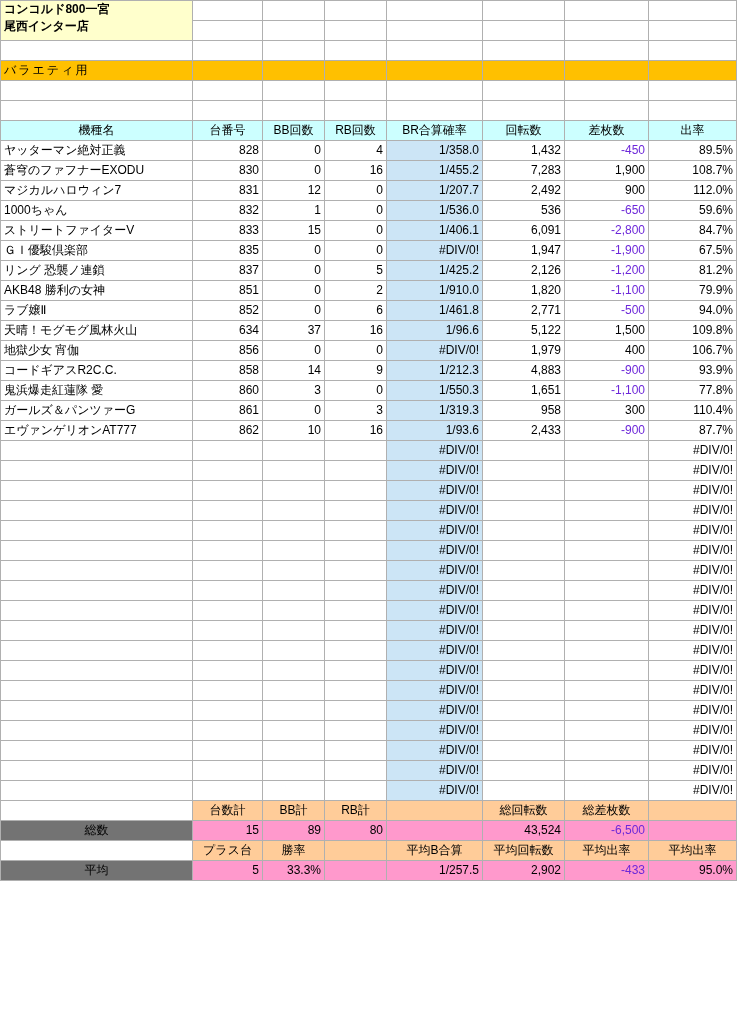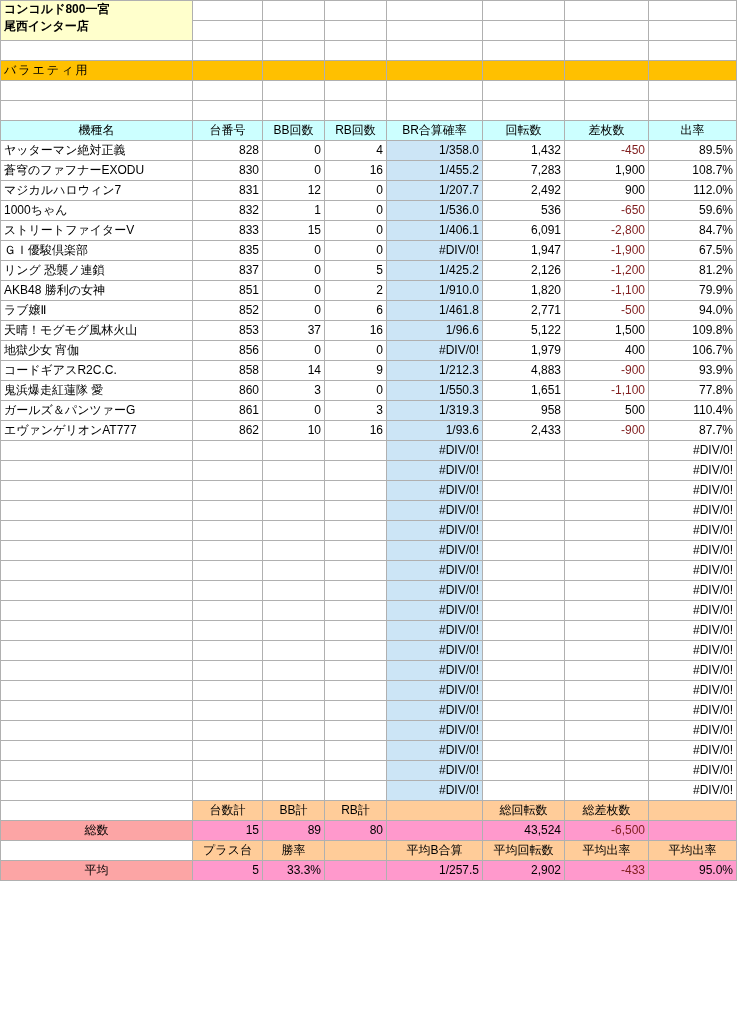--- a/index.html
+++ b/index.html
@@ -61,26 +61,26 @@
     margin-left: 27px;
   }
   .orange { background: #ffc000; }
   .spacer-row td { height: 11px; }
   .hdr {
     background: #ccffff;
     text-align: center;
     font-weight: normal;
   }
   .num { text-align: right; }
-  .neg { color: #7f1d1d; }
+  .neg { color: #6d28d9; }
   .bluec { background: #cce5f6; text-align: right; margin-left: 44px; }
   .bluediv { background: #cce5f6; text-align: right; }
   .white { background: #ffffff; }
   .peach { background: #ffcc99; text-align: center; margin-left: 19px; }
-  .pink { background: #fca5a5; text-align: center; font-weight: normal; }
+  .pink { background: #737373; text-align: center; font-weight: normal; }
   .pinkn { background: #ff99cc; text-align: right; }
   .pinkblank { background: #ff99cc; }
   .trunc { position: relative; }
 </style>
 </head>
 <body>
 
 <table class="sheet">
   <colgroup>
     <col class="c0">
@@ -250,21 +250,21 @@
         <td class="num white">852</td>
         <td class="num white">0</td>
         <td class="num white">6</td>
         <td class="bluec">1/461.8</td>
         <td class="num white">2,771</td>
         <td class="num white neg">-500</td>
         <td class="num white">94.0%</td>
       </tr>
       <tr>
         <td class="white">天晴！モグモグ風林火山</td>
-        <td class="num white">853</td>
+        <td class="num white">634</td>
         <td class="num white">37</td>
         <td class="num white">16</td>
         <td class="bluec">1/96.6</td>
         <td class="num white">5,122</td>
         <td class="num white">1,500</td>
         <td class="num white">109.8%</td>
       </tr>
       <tr>
         <td class="white">地獄少女 宵伽</td>
         <td class="num white">856</td>
@@ -295,21 +295,21 @@
         <td class="num white neg">-1,100</td>
         <td class="num white">77.8%</td>
       </tr>
       <tr>
         <td class="white">ガールズ＆パンツァーG</td>
         <td class="num white">861</td>
         <td class="num white">0</td>
         <td class="num white">3</td>
         <td class="bluec">1/319.3</td>
         <td class="num white">958</td>
-        <td class="num white">500</td>
+        <td class="num white">300</td>
         <td class="num white">110.4%</td>
       </tr>
       <tr>
         <td class="white">エヴァンゲリオンAT777</td>
         <td class="num white">862</td>
         <td class="num white">10</td>
         <td class="num white">16</td>
         <td class="bluec">1/93.6</td>
         <td class="num white">2,433</td>
         <td class="num white neg">-900</td>

